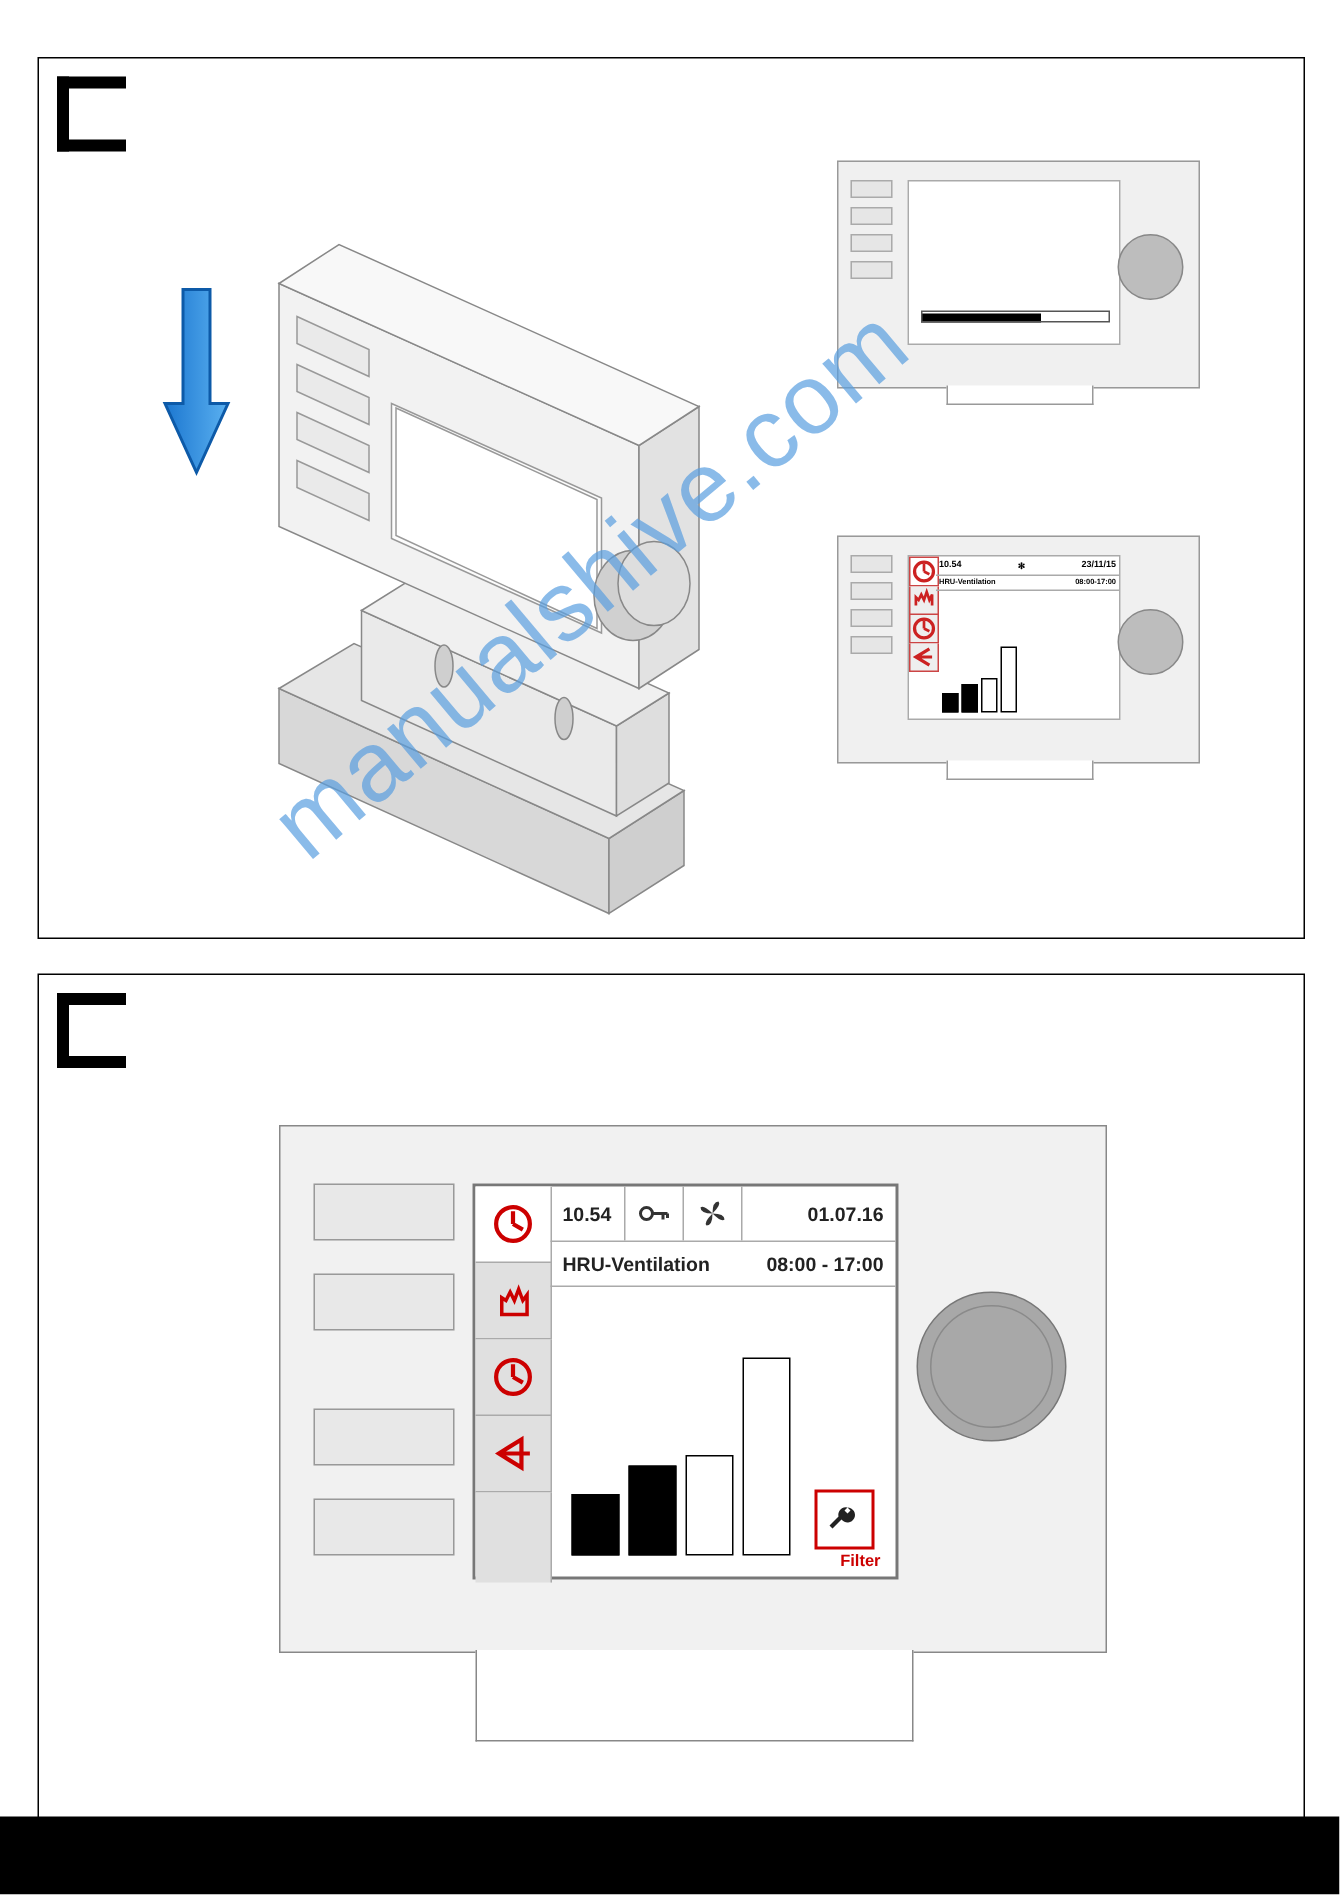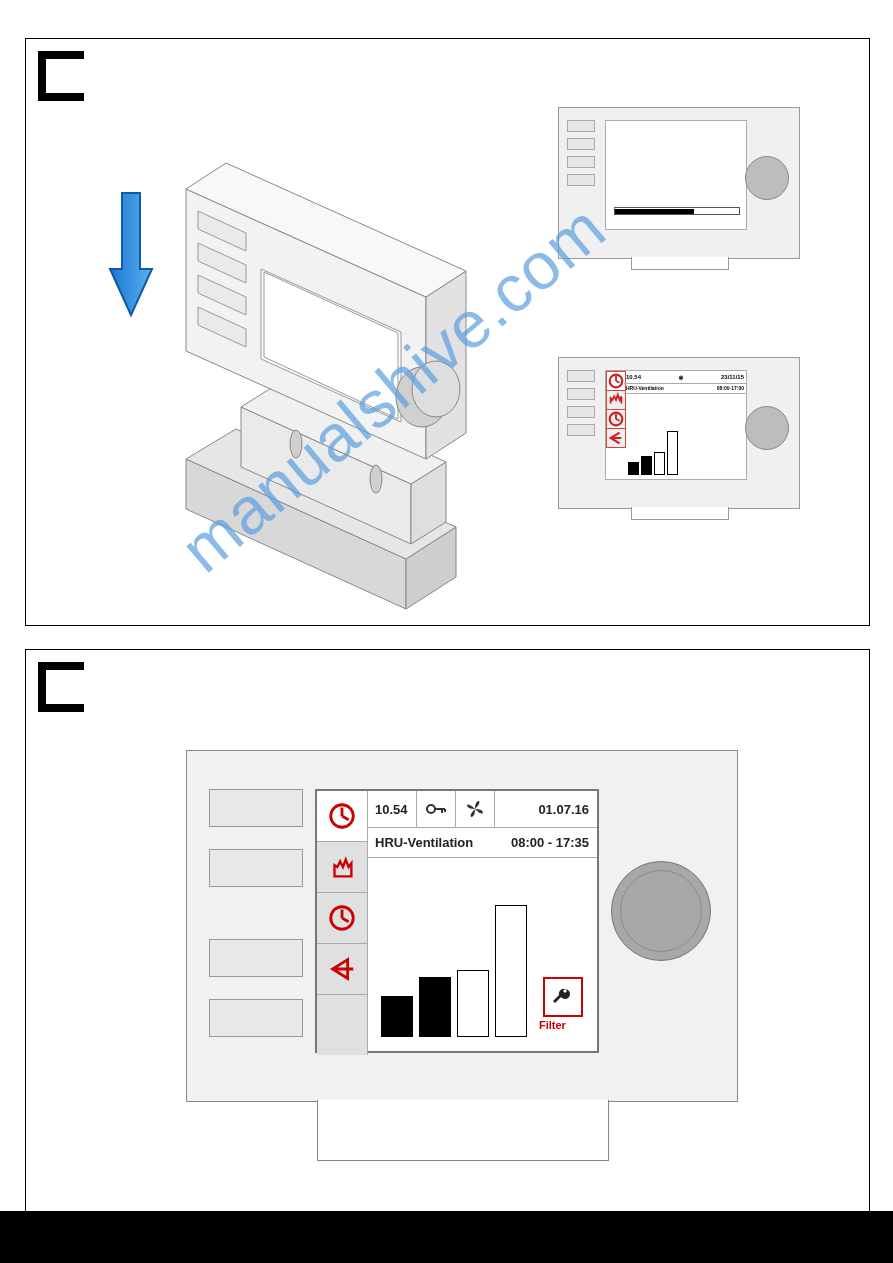--- a/index.html
+++ b/index.html
@@ -36,21 +36,21 @@
   .tab svg{width:30px;height:30px}
   .topbar{position:absolute;left:50px;top:0;right:0;height:36px;border-bottom:1px solid #aaa;display:flex;align-items:center;font-size:13px;font-weight:bold;color:#222}
   .topbar>div{padding:0 8px;border-right:1px solid #aaa;height:100%;display:flex;align-items:center}
   .topbar>div:last-child{border-right:none;margin-left:auto}
   .subbar{position:absolute;left:50px;top:36px;right:0;height:30px;border-bottom:1px solid #aaa;display:flex;align-items:center;font-size:13px;font-weight:bold;color:#222;padding:0 8px;justify-content:space-between}
   .chartarea{position:absolute;left:50px;top:66px;right:0;bottom:0}
   .bars{position:absolute;left:14px;bottom:14px;height:130px;width:170px;display:flex;align-items:flex-end;gap:6px}
   .bar{width:30px;border:1px solid #000}
   .bar.fill{background:#000}
   .bar.empty{background:#fff}
-  .filter{position:absolute;right:10px;bottom:20px;width:48px;text-align:left}
+  .filter{position:absolute;right:10px;bottom:4px;width:48px;text-align:right}
   .filter .fbox{width:36px;height:36px;border:2px solid #c00;display:flex;align-items:center;justify-content:center;margin:0 auto 2px}
   .filter .flabel{color:#c00;font-size:11px;font-weight:bold}
   
   .m2 .ms-tabs{position:absolute;left:0;top:0;width:18px}
   .m2 .ms-tabs div{width:18px;height:18px;border:1px solid #c44;border-top:none;background:#eee;display:flex;align-items:center;justify-content:center}
   .m2 .ms-tabs div:first-child{border-top:1px solid #c44;background:#fff}
   .m2 .ms-top{position:absolute;left:18px;top:0;right:0;height:12px;border-bottom:1px solid #aaa;font-size:6px;font-weight:bold;display:flex;align-items:center;padding:0 2px;justify-content:space-between}
   .m2 .ms-sub{position:absolute;left:18px;top:12px;right:0;height:10px;border-bottom:1px solid #aaa;font-size:5px;font-weight:bold;display:flex;align-items:center;padding:0 2px;justify-content:space-between}
   .m2 .ms-bars{position:absolute;left:22px;bottom:4px;display:flex;align-items:flex-end;gap:2px}
   .m2 .ms-bars div{width:9px;border:1px solid #000}
@@ -252,21 +252,21 @@
                   <path d="M11 11 Q11 19 7 19 Q5 17 11 11"></path>
                   <path d="M11 11 Q3 11 3 7 Q5 5 11 11"></path>
                 </g>
               </svg>
           </div>
           <div>01.07.16</div>
         </div>
 
         <div class="subbar">
           <span>HRU-Ventilation</span>
-          <span>08:00 - 17:35</span>
+          <span>08:00 - 17:00</span>
         </div>
 
         <div class="chartarea">
           <div class="bars">
             <div class="bar fill" style="height:39px"></div>
             <div class="bar fill" style="height:58px"></div>
             <div class="bar empty" style="height:65px"></div>
             <div class="bar empty" style="height:130px"></div>
           </div>
           <div class="filter">

